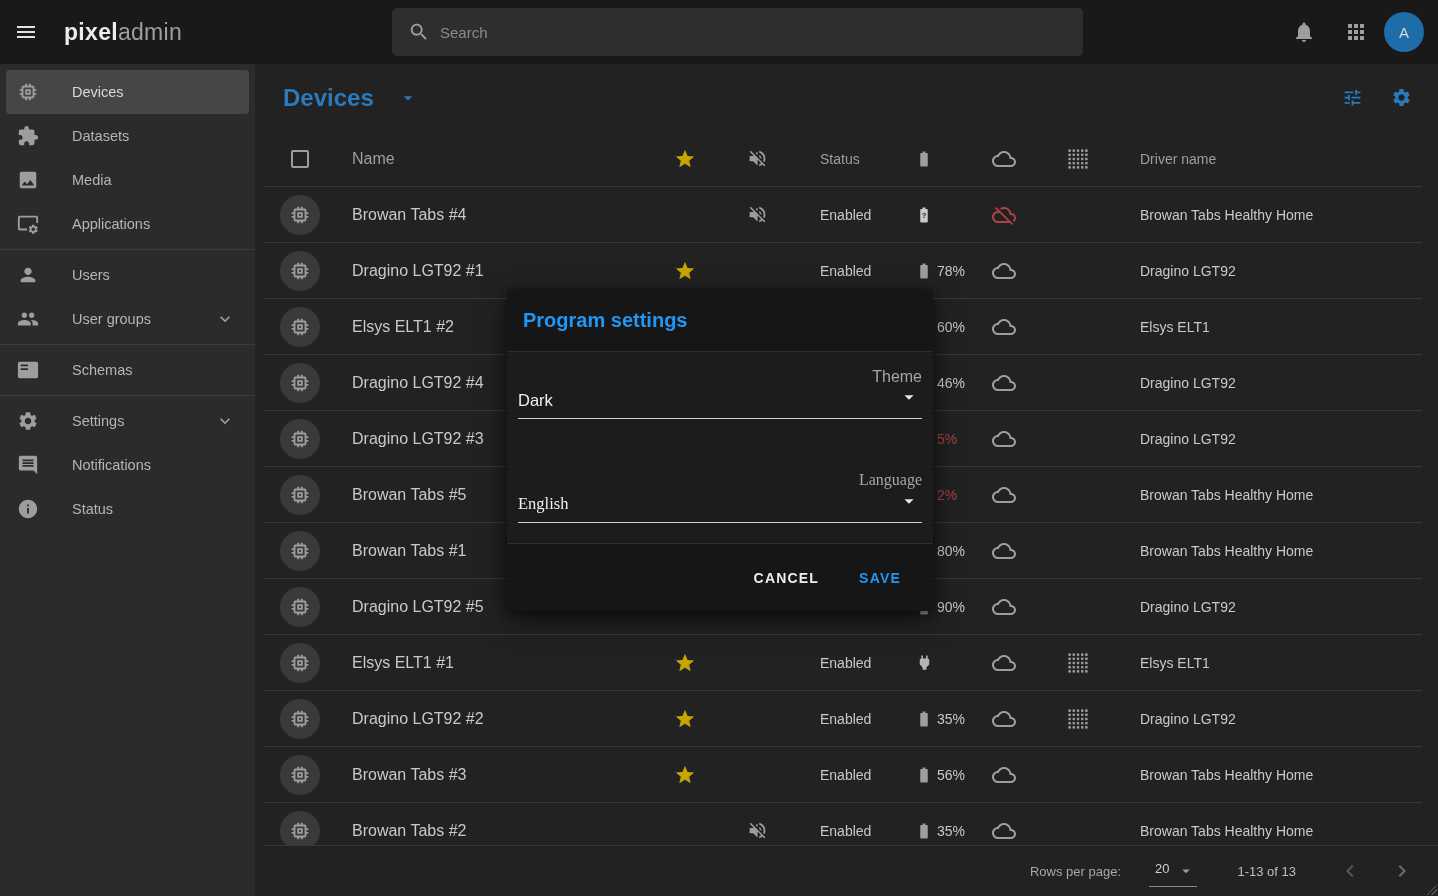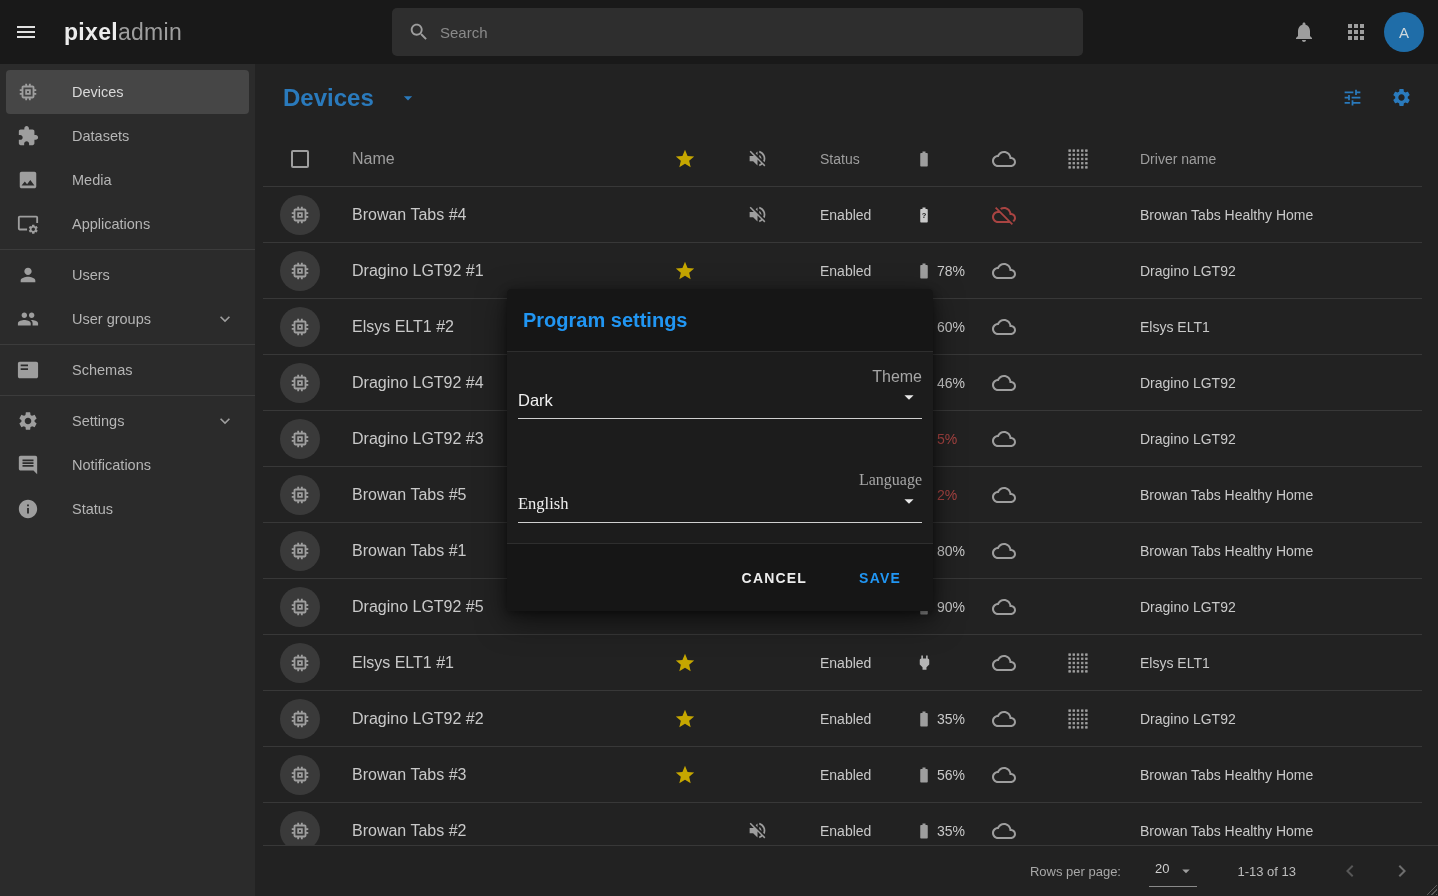--- a/index.html
+++ b/index.html
@@ -91,21 +91,21 @@
   .dlg-head{ flex:0 0 63px; background:#161616; display:flex; align-items:center; padding-left:16px;
              border-bottom:1px solid #2e2e2e; }
   .dlg-title{ font-size:20px; font-weight:600; color:var(--accent); }
   .dlg-body{ flex:1; background:#1c1c1c; padding:16px 11px 0 11px; }
   .field{ position:relative; border-bottom:1px solid #cfcfcf; padding-bottom:8px; cursor:pointer; }
   .field + .field{ margin-top:52px;font-family:Liberation Serif, serif; }
   .field .flabel{ font-size:16px; color:#a6a6a6;text-align:right; }
   .field .fvalue{ margin-top:5px; font-size:16.5px; color:#f0f0f0; }
   .field .fcaret{ position:absolute; right:2px; bottom:10px; color:#e8e8e8; }
   .dlg-foot{ flex:0 0 68px; background:#161616; border-top:1px solid #2e2e2e;
-             display:flex; align-items:center; justify-content:flex-end; padding-right:24px;gap:12px; }
+             display:flex; align-items:center; justify-content:flex-end; padding-right:24px; }
   .dlg-btn{ background:none; border:none; cursor:pointer; font-family:inherit; font-size:14px; font-weight:700;
             letter-spacing:1.2px; padding:8px 8px; }
   .dlg-btn.cancel{ color:#ededed; margin-right:24px; }
   .dlg-btn.save{ color:var(--accent); }
 
   svg{ display:block; }
 </style>
 </head>
 <body>
 

